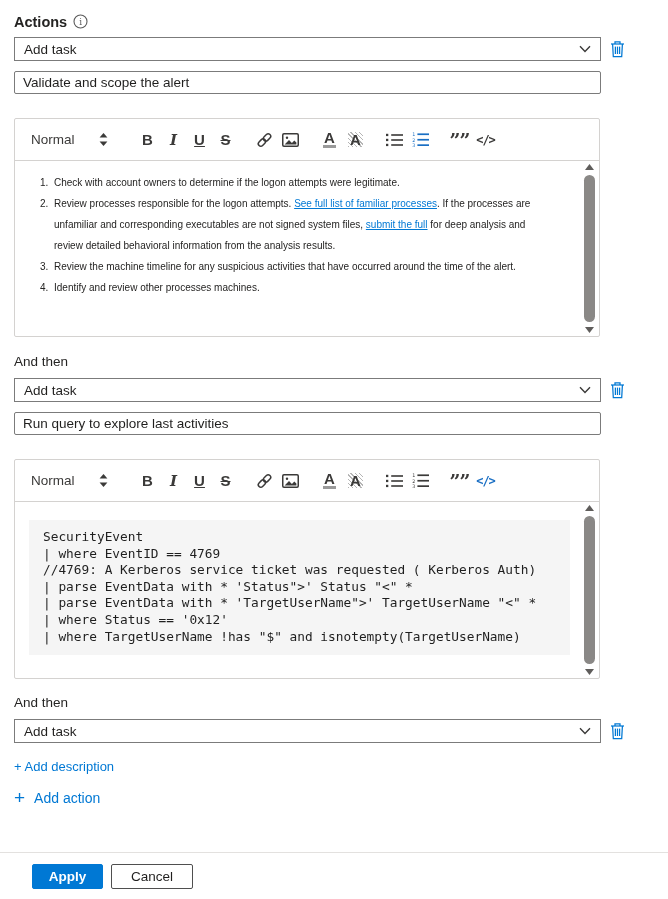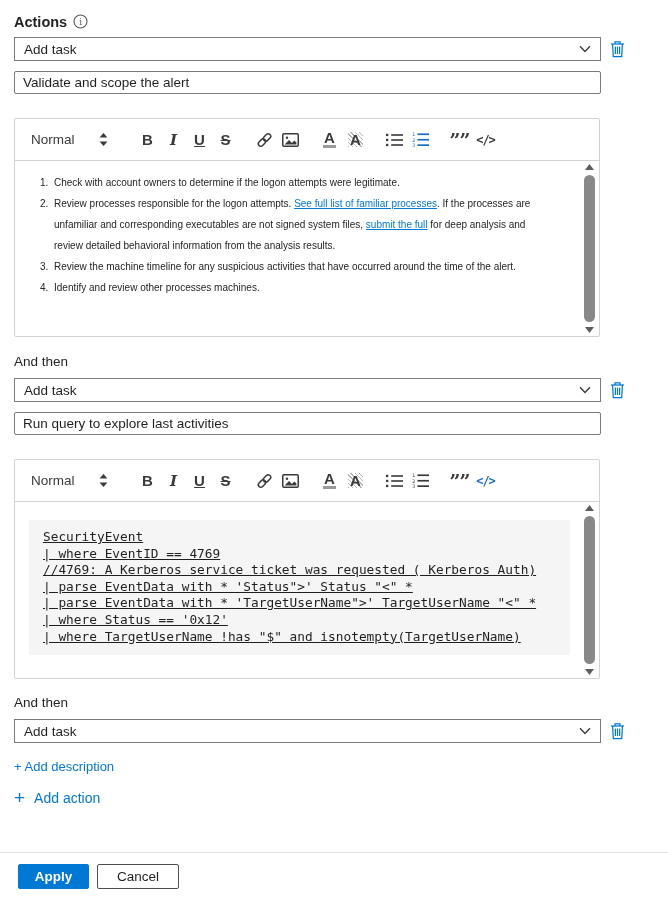--- a/index.html
+++ b/index.html
@@ -34,36 +34,36 @@
   .g-highlight{font-weight:700;line-height:15px;padding:0 2px;background:repeating-linear-gradient(45deg,#b5b5b5 0 1px,transparent 1px 3px);}
   .g-quote{font-family:"DejaVu Serif",serif;font-weight:700;font-size:19px;line-height:10px;letter-spacing:-1px;}
   .g-code{font-family:"DejaVu Sans Mono",monospace;font-weight:700;font-size:12px;letter-spacing:-1px;}
 
   .rte-content{position:relative;height:175px;}
   .rte-content ol{margin:0;padding:11px 44px 0 36px;font-size:10px;line-height:21px;color:#252423;}
   .rte-content li{padding-left:3px;}
   .rte a{color:var(--link,#0078d4);text-decoration:underline;cursor:pointer;}
 
   .rte-content2{position:relative;height:176px;}
-  .code-block{position:absolute;left:14px;right:29px;top:18px;bottom:23px;background:var(--code_bg,#f5f5f5);padding:9px 0 0 14px;box-sizing:border-box;font-family:"DejaVu Sans Mono",monospace;font-size:12.8px;line-height:16.6px;color:#1f1f1f;white-space:pre;overflow:hidden;text-decoration:underline;}
+  .code-block{position:absolute;left:14px;right:29px;top:18px;bottom:23px;background:var(--code_bg,#f5f5f5);padding:9px 0 0 14px;box-sizing:border-box;font-family:"DejaVu Sans Mono",monospace;font-size:12.8px;line-height:16.6px;color:#1f1f1f;white-space:pre;overflow:hidden;}
 
   
   .sb{position:absolute;top:2px;right:2px;bottom:2px;width:16px;display:flex;flex-direction:column;align-items:center;cursor:pointer;}
   .sb-arrow{color:#5f5d5b;height:8px;display:flex;align-items:center;}
   .sb-thumb{flex:1;width:11px;margin:4px 0;background:#8a8886;border-radius:6px;}
 
   .and-then{font-size:13.5px;color:#252423;height:16px;margin:0 0 8px 0;}
   .sec1{margin-bottom:17px;}
   .sec2{margin-bottom:16px;}
   .link-sm{display:inline-flex;align-items:center;gap:4px;color:var(--link,#0078d4);font-size:13px;margin-top:5px;text-decoration:none;cursor:pointer;height:16px;}
   .add-action{display:inline-flex;align-items:center;gap:9px;color:var(--link,#0078d4);font-size:14px;margin-top:15px;text-decoration:none;cursor:pointer;}
   .add-action .plus{font-size:19px;font-weight:400;line-height:14px;}
 
   .divider{position:absolute;left:0;top:852px;width:668px;height:1px;background:#e3e1df;}
-  .footer{position:absolute;left:18px;top:864px;display:flex;gap:8px;}
+  .footer{position:absolute;left:32px;top:864px;display:flex;gap:8px;}
   .btn{height:25px;border-radius:2px;font-size:13.5px;font-family:inherit;cursor:pointer;}
   .btn-apply{width:71px;background:var(--accent,#0078d4);border:1px solid var(--accent,#0078d4);color:#fff;font-weight:700;}
   .btn-cancel{width:82px;background:#fff;border:1px solid #4f4f4f;color:#201f1e;}
 </style>
 </head>
 <body>
 
 <div class="page">
 
   <div class="hdr">

